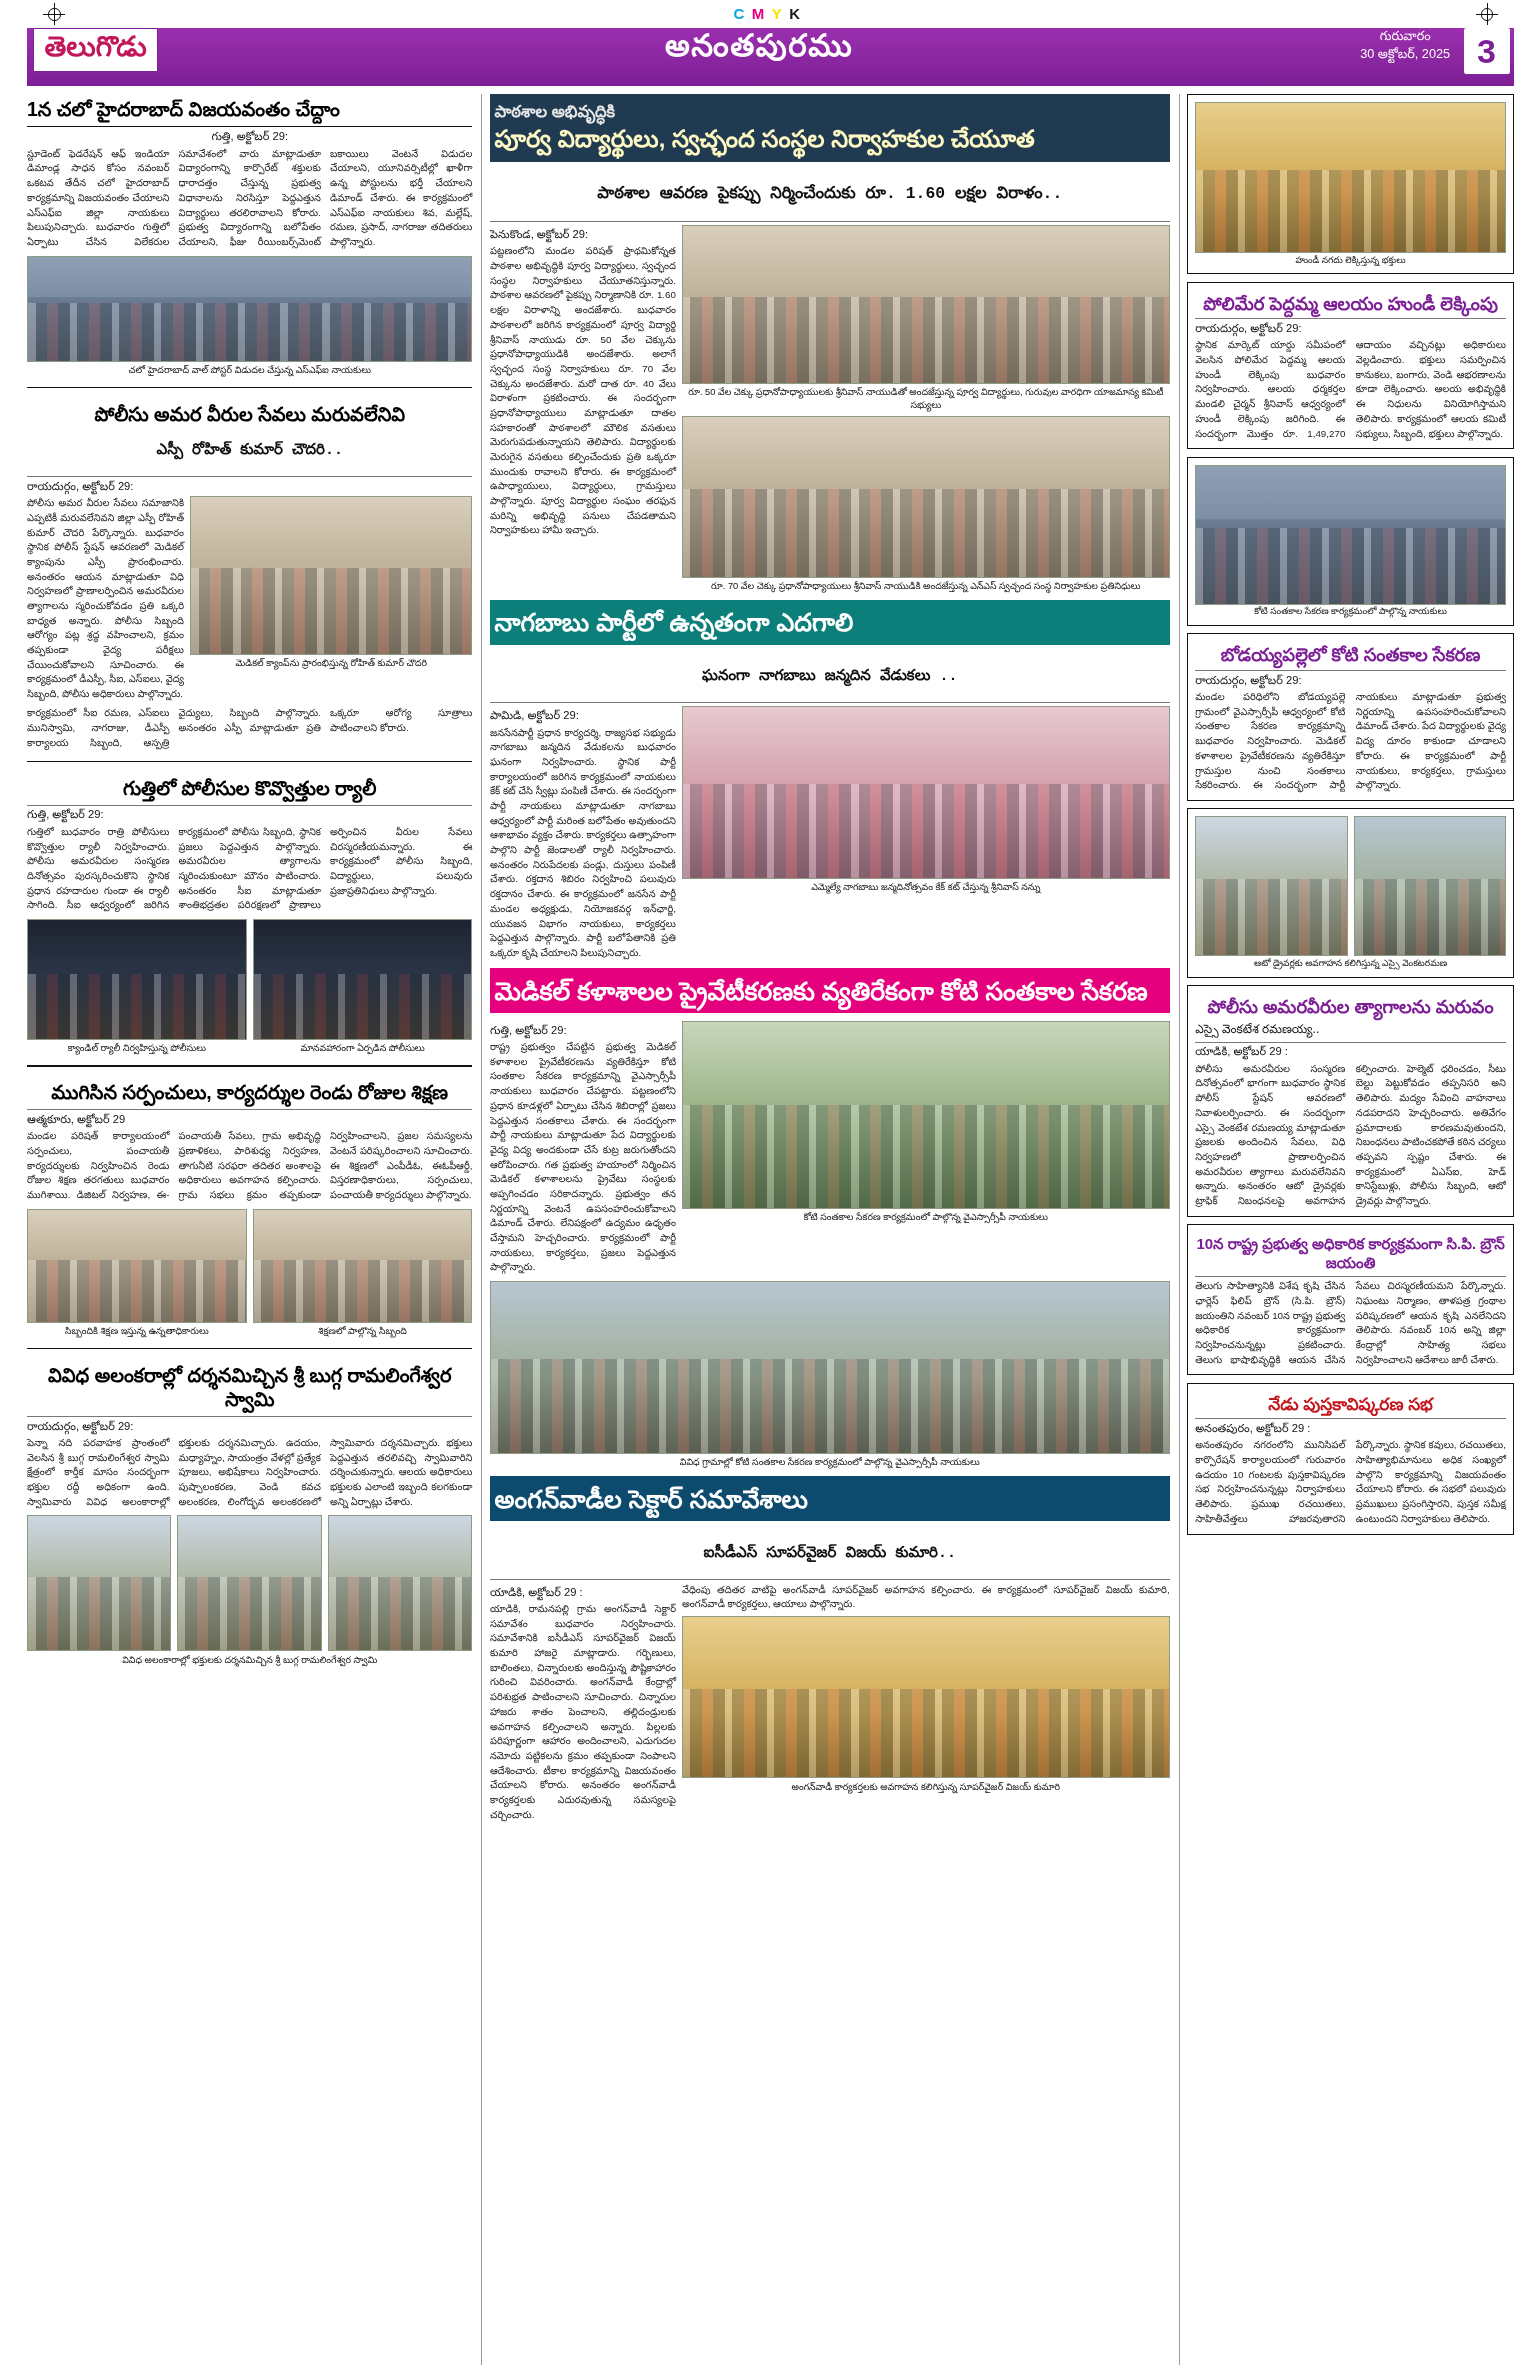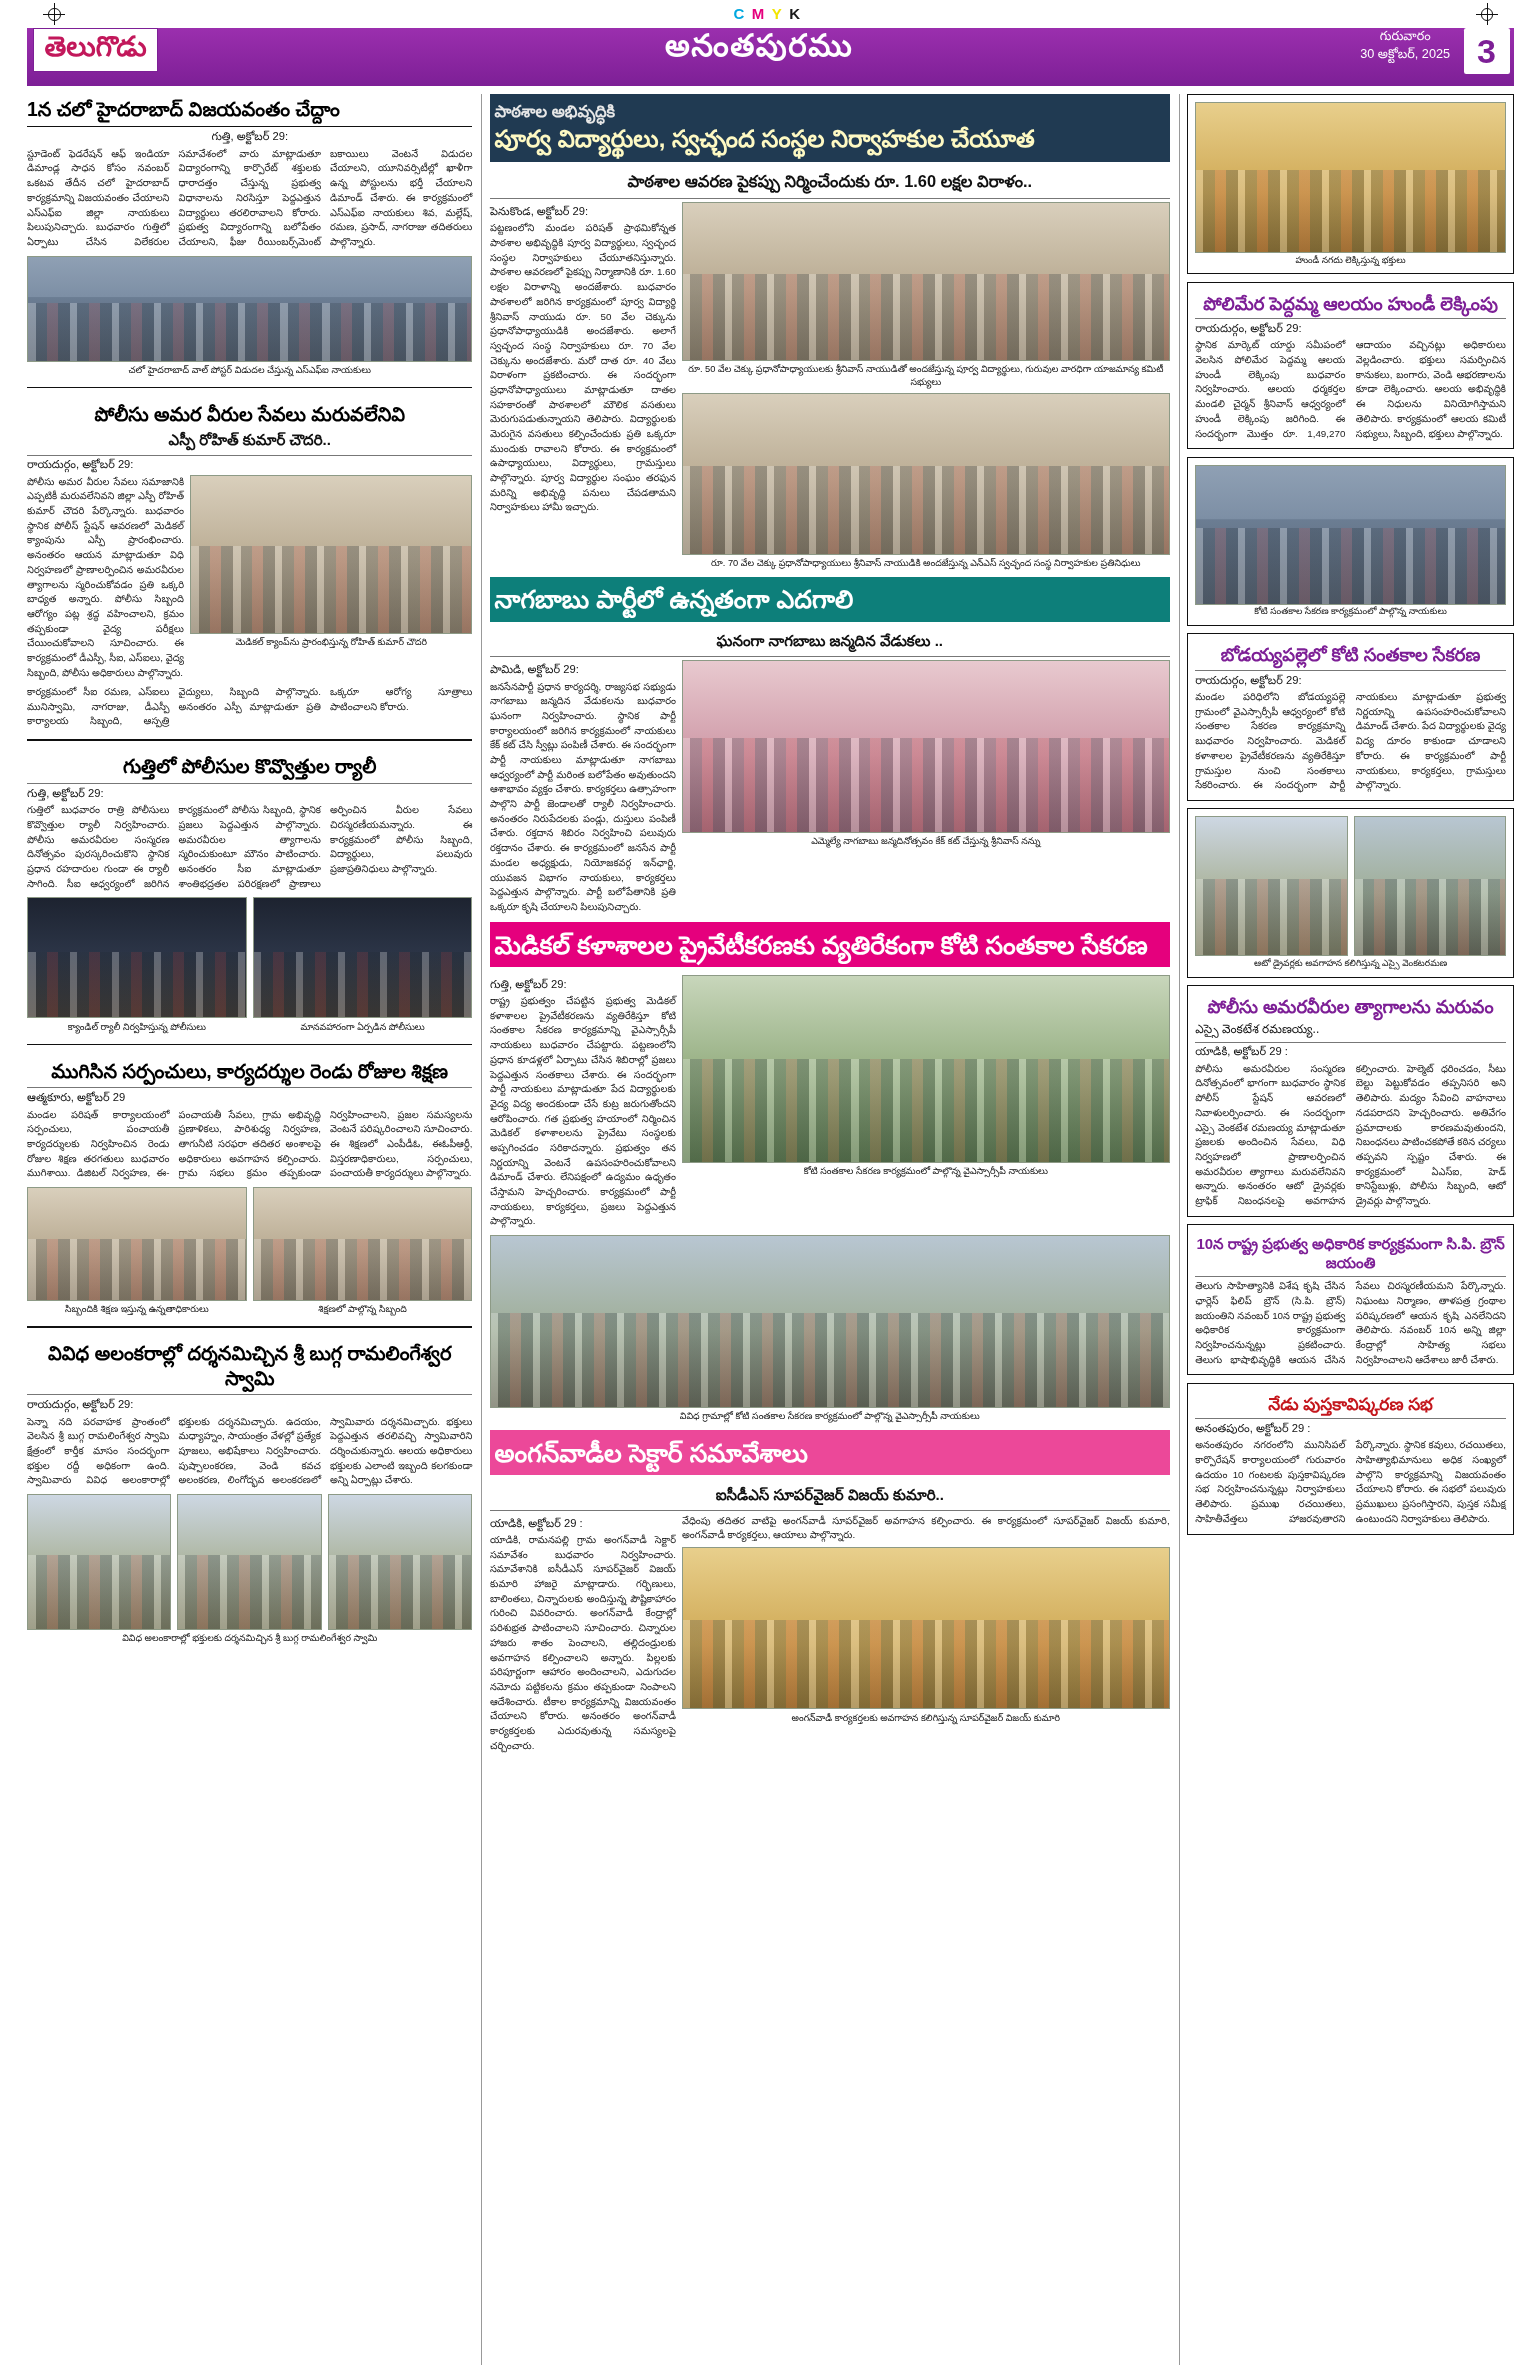--- a/index.html
+++ b/index.html
@@ -32,21 +32,21 @@
 
   
   .content{position:absolute;left:27px;right:27px;top:94px;bottom:12px;display:flex;gap:9px;}
   .col{display:flex;flex-direction:column;gap:7.5px;}
   .col-left{width:447px;}
   .col-mid{width:682px;}
   .col-right{width:328px;}
 
   h2.head-red{color:#000000;font-size:19.4px;line-height:1.25;margin:3px 0 4.5px;font-weight:bold;}
   h2.head-red.center{text-align:center;}
-  h3.subhead{font-size:15px;text-align:center;margin:3px 0;font-weight:bold;}
+  h3.subhead{font-size:15px;text-align:center;margin:15px 0;font-weight:bold;font-family:Liberation Mono, monospace;}
 
   .byline{font-size:11.2px;font-weight:normal;text-align:center;margin:3px 0 1.5px;}
   .body-text{font-size:9.8px;line-height:1.5;text-align:justify;color:#1a1a1a;}
   .body-text.two{column-count:2;column-gap:10.4px;}
   .body-text.three{column-count:3;column-gap:9px;}
 
   .caption{font-size:9.3px;text-align:center;margin-top:2.2px;line-height:1.35;}
 
   .photo{background:#b9c4ae;position:relative;overflow:hidden;border:0.7px solid #8d9a86;}
   .photo .ph-inner{position:absolute;inset:0;}
@@ -63,21 +63,21 @@
   .ph-street{background:linear-gradient(180deg,#b8c6d2 0%,#9fae98 55%,#6d6f5c 100%);}
   .figs:after{content:"";position:absolute;left:0;right:0;bottom:0;height:55%;
     background:repeating-linear-gradient(90deg,
       rgba(255,255,255,.25) 0 7.5px, rgba(40,50,60,.22) 7.5px 19.4px,
       rgba(190,60,60,.18) 19.4px 30px, rgba(30,40,50,.25) 30px 42px);}
 
   
   .banner{color:#fff;text-align:left;font-size:25px;font-weight:bold;padding:7.5px 4.5px;line-height:1.2;}
   .banner-teal{background:#0d7f7a;}
   .banner-pink{background:#e5007d;}
-  .banner-purple{background:#ec4899;}
+  .banner-purple{background:#0c4a6e;}
   .banner-dark{background:#203a52;color:#fff;}
   .banner-dark .b-small{font-size:16.4px;display:block;margin-bottom:3px;color:#e7e7e7;}
   .banner-dark .b-big{font-size:24px;color:#fef9c3;line-height:1.25;display:block;}
 
   .box{border:0.7px solid #111;padding:7px;}
   .boxtitle-red{color:#c4161c;font-size:17px;font-weight:bold;text-align:center;line-height:1.25;margin:3px 0;}
   .boxtitle-purple{color:#7d1f96;font-size:18px;font-weight:bold;text-align:center;line-height:1.25;margin:3px 0;}
 
   .small-cap{font-size:9px;text-align:center;line-height:1.3;margin-top:1.5px;}
   .rule{height:1.5px;background:#111;margin:3px 0;}

